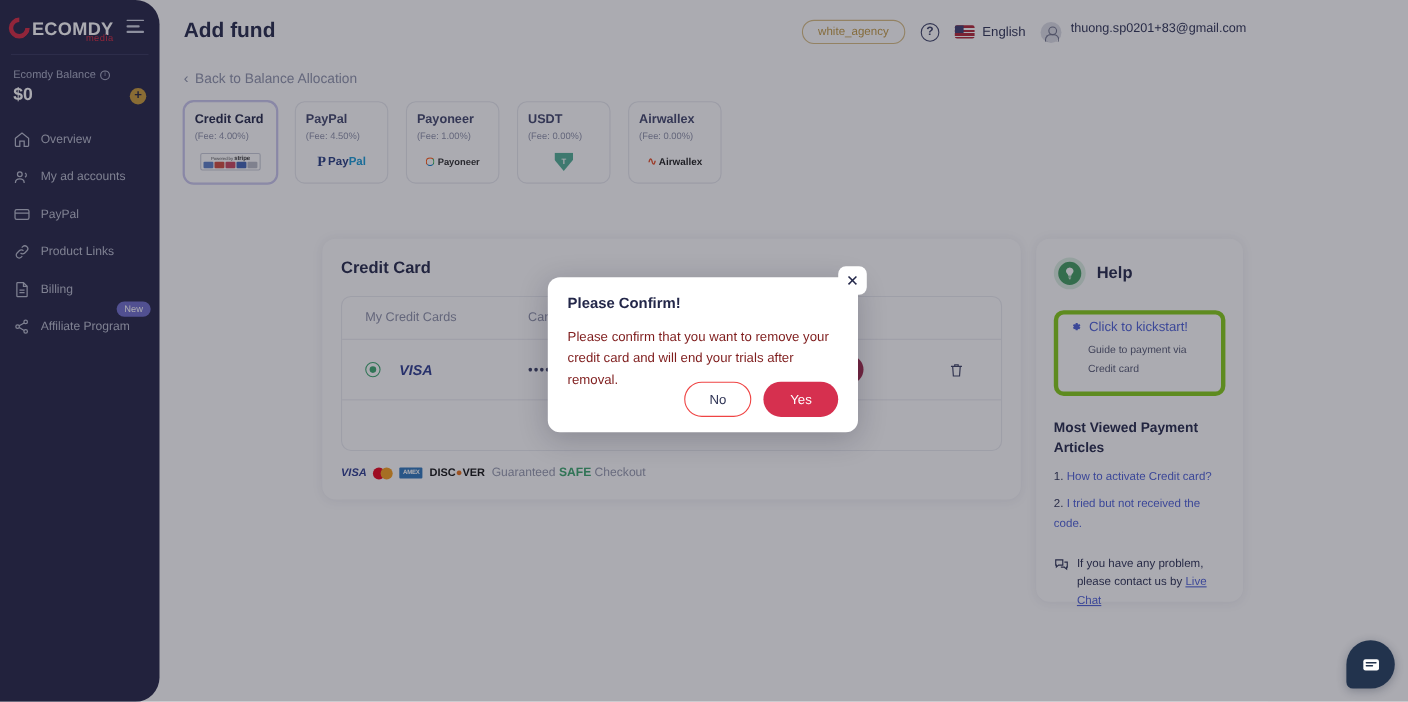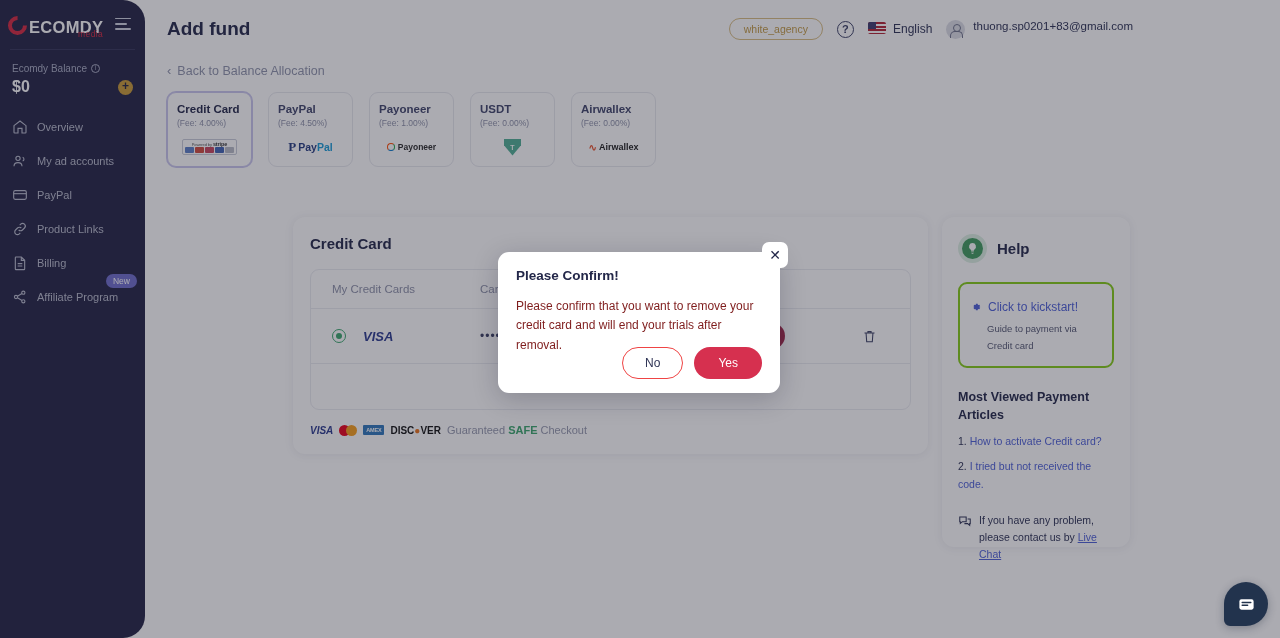--- a/index.html
+++ b/index.html
@@ -106,21 +106,21 @@
     border: 1px solid #d8bd82; border-radius: 13px;
     color: #c29a44; font-size: 10.5px;
     padding: 4px 14px; cursor: pointer;
   }
   .q-icon {
     width: 17px; height: 17px; border-radius: 50%;
     border: 1.4px solid #3b4066; color: #3b4066;
     font-size: 11px; font-weight: bold; line-height: 14px;
     text-align: center; cursor: pointer;
   }
-  .lang { display: flex; gap: 7px; cursor: pointer; }
+  .lang { display: flex; align-items: center; gap: 7px; cursor: pointer; }
   .flag {
     width: 18px; height: 12px; border-radius: 2px;
     background: linear-gradient(#b22234 0 18%, #fff 18% 33%, #b22234 33% 48%,
                 #fff 48% 62%, #b22234 62% 78%, #fff 78% 90%, #b22234 90%);
     position: relative; overflow: hidden;
   }
   .flag::after {
     content: ""; position: absolute; left: 0; top: 0;
     width: 8px; height: 7px; background: #3c3b6e;
   }
@@ -272,22 +272,22 @@
   
   .help-panel { width: 188px; height: 330px; padding: 17px 16px; }
   .help-head { display: flex; align-items: center; gap: 10px; }
   .help-bulb {
     width: 29px; height: 29px; border-radius: 50%;
     background: #3f9c5e; border: 4px solid #dcefe2;
     display: flex; align-items: center; justify-content: center;
   }
   .help-title { font-size: 15px; font-weight: bold; color: #232749; }
   .kick-box {
-    border: 2px solid #84cc16; border-radius: 9px;
-    padding: 16px 10px 12px 10px; margin-top: 19px;
+    border: 4px solid #84cc16; border-radius: 9px;
+    padding: 4px 10px 12px 10px; margin-top: 19px;
   }
   .kick-head { display: flex; align-items: center; gap: 6px; }
   .kick-link { font-size: 12px; color: #4c5fd7; cursor: pointer; }
   .kick-sub {
     font-size: 9.5px; color: #545873; margin: 7px 0 0 17px;
     line-height: 1.75;
   }
   .mv-title {
     font-size: 12.5px; font-weight: bold; color: #232749;
     margin-top: 20px; line-height: 1.45;

